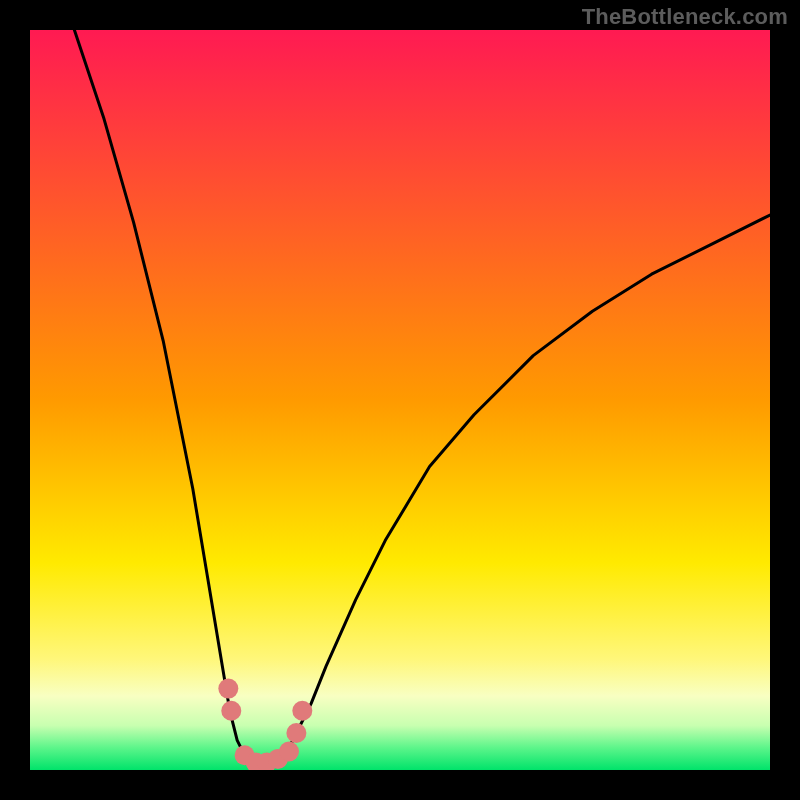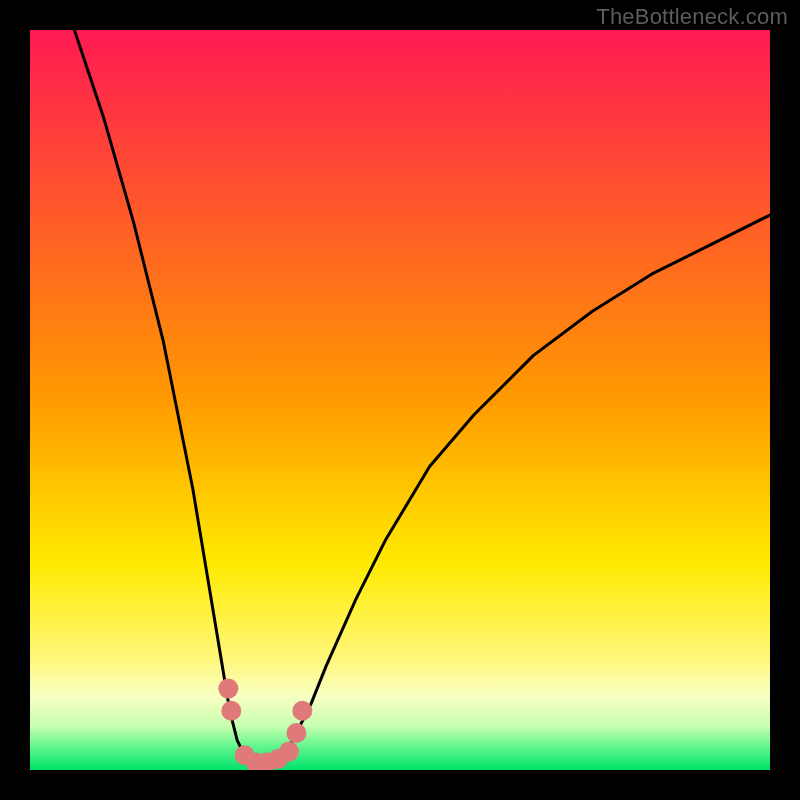--- a/index.html
+++ b/index.html
@@ -20,21 +20,21 @@
     overflow: hidden;
   }
   .watermark {
     position: absolute;
     top: 4px;
     right: 12px;
     color: #5c5c5c;
     font-size: 22px;
     letter-spacing: 0.2px;
     z-index: 10;
-    font-weight: 400;
+    font-weight: 700;
   }
   svg {
     display: block;
   }
 </style>
 </head>
 <body>
 
 <div class="watermark">TheBottleneck.com</div>
 

